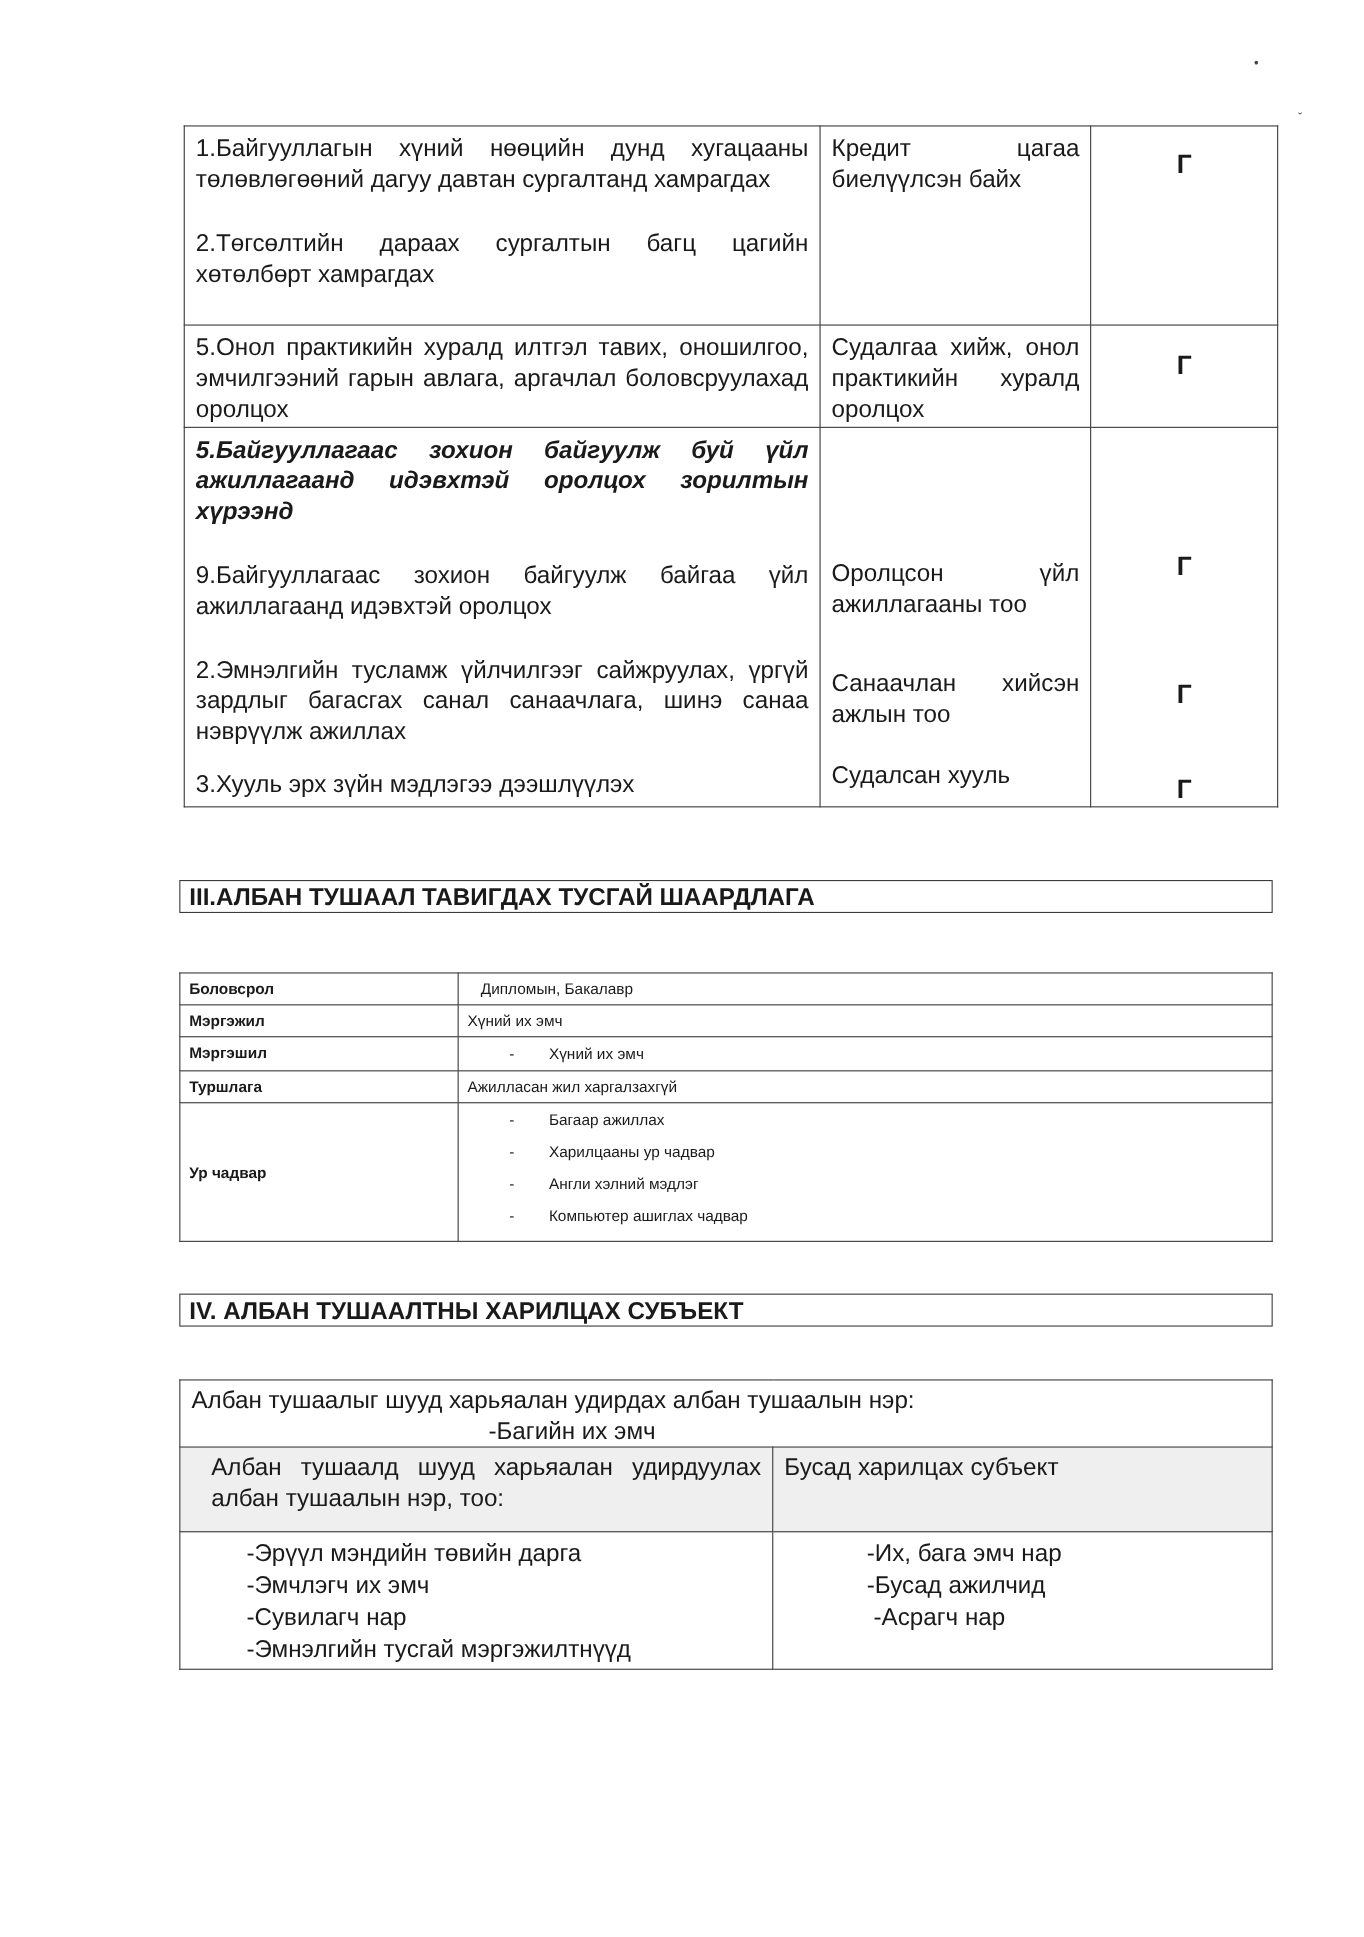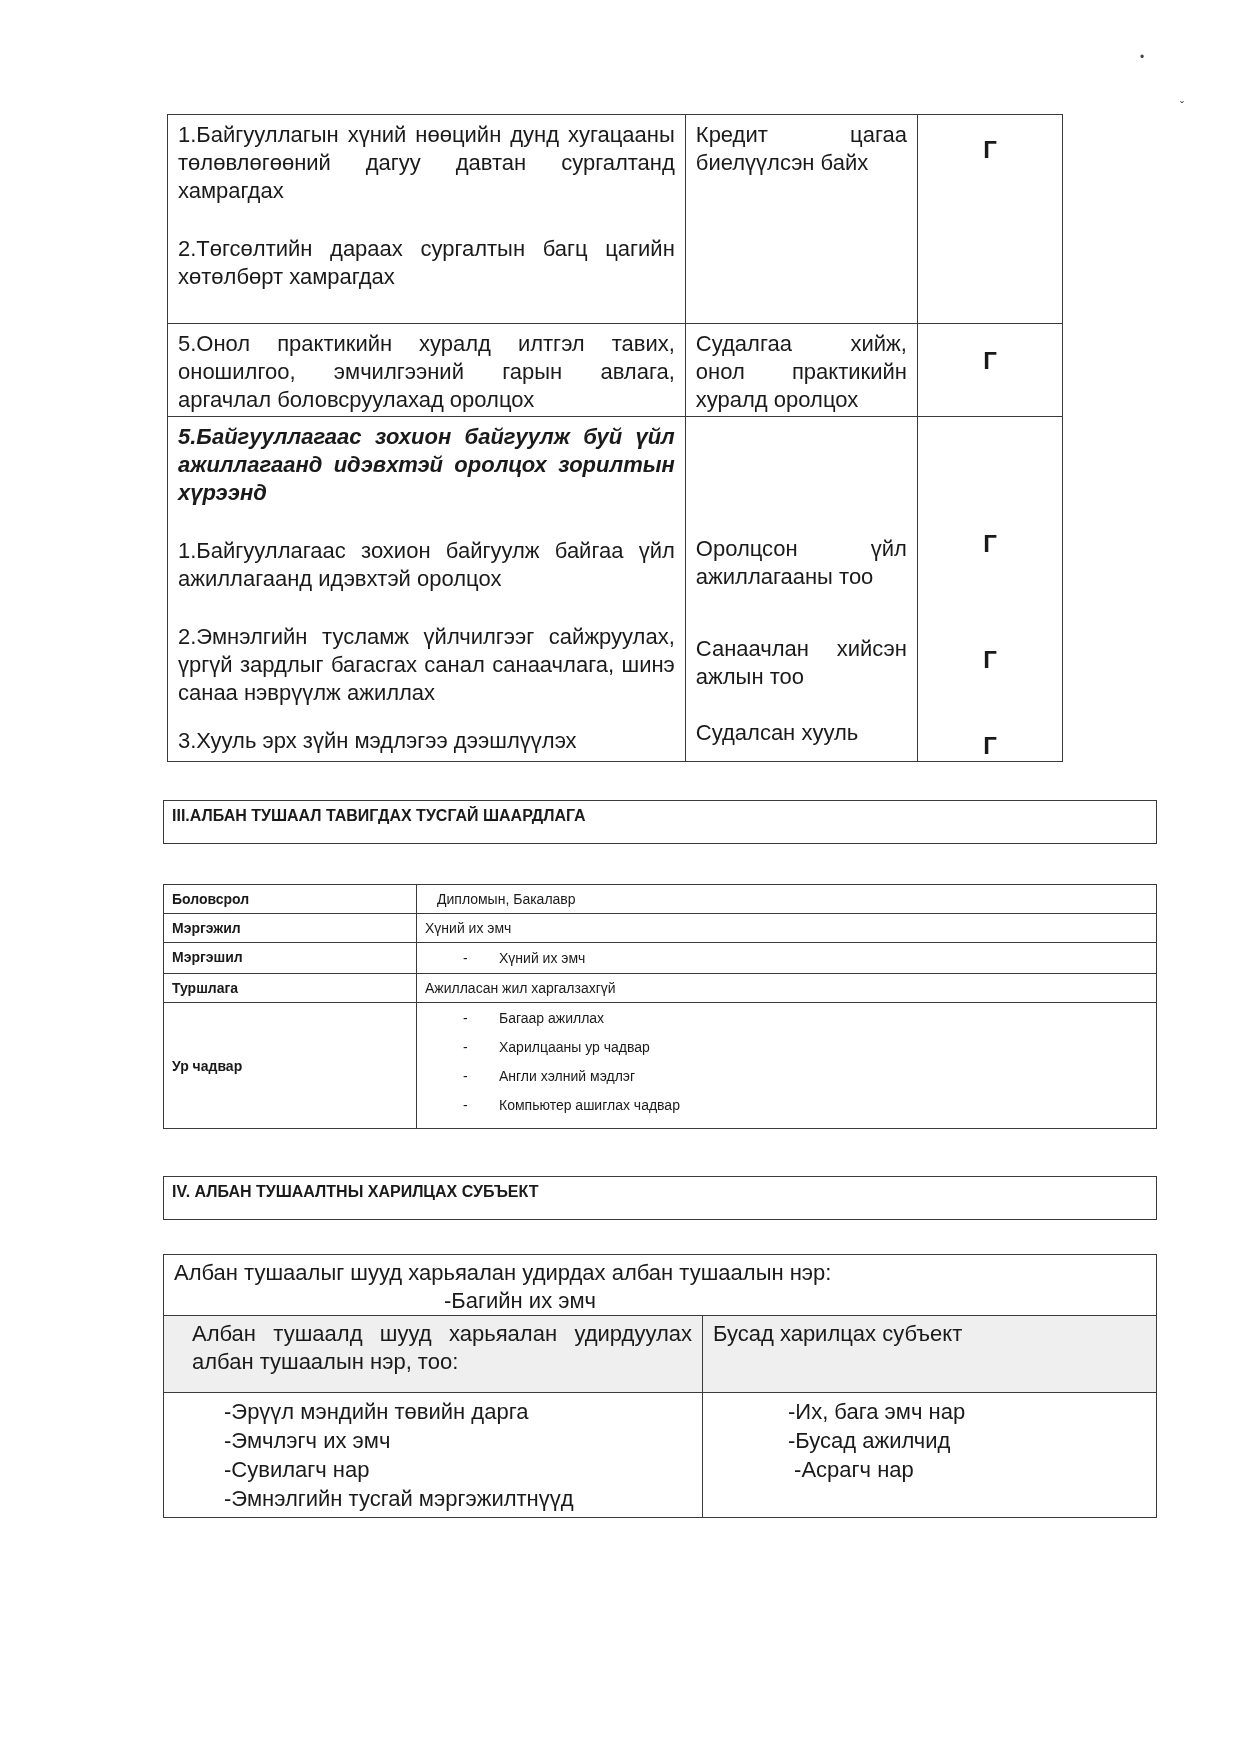--- a/index.html
+++ b/index.html
@@ -6,33 +6,33 @@
   body {
     width: 1240px; height: 1761px; background: #ffffff; position: relative;
     font-family: "Liberation Sans", sans-serif; color: #1a1a1a; overflow: hidden;
   }
   .mark { position: absolute; color: #444; font-size: 12px; }
   .abs { position: absolute; }
   table { border-collapse: collapse; }
   td { border: 1.5px solid #3a3a3a; vertical-align: top; }
 
   
-  #t1 { left: 167px; top: 114px; width: 896px; }
+  #t1 { left: 167px; top: 114px; width: 995px; }
   #t1 td { font-size: 22px; line-height: 28px; }
   #t1 .c1 { width: 560px; padding: 6px 10px 2px 10px; text-align: justify; }
   #t1 .c2 { width: 226px; padding: 6px 10px 2px 10px; text-align: justify; }
   #t1 .c3 { width: 168px; text-align: center; font-weight: bold; font-size: 24px; }
   .item { margin: 0; }
   .gap { height: 30px; }
   .subtitle { font-weight: bold; font-style: italic; margin: 0; }
   .grade { display: block; }
 
   
-  .sec { border: 1.5px solid #3a3a3a; font-weight: bold; font-size: 16px;
-         padding: 2px 8px; box-sizing: border-box; height: 44px; line-height: 26px; }
+  .sec { border: 1.5px solid #3a3a3a; font-weight: bold; font-size: 22px;
+         padding: 2px 8px; box-sizing: border-box; height: 30px; line-height: 26px; }
   #sec3 { left: 163px; top: 800px; width: 994px; }
   #sec4 { left: 163px; top: 1176px; width: 994px; }
 
   
   #t3 { left: 163px; top: 884px; width: 994px; }
   #t3 td { font-size: 14px; line-height: 27px; padding: 1px 8px 0 8px; }
   #t3 .k { width: 236px; font-weight: bold; }
   #t3 .k.mid { vertical-align: middle; }
   .dash-list { list-style: none; margin: 0; padding: 0 0 0 38px; }
   .dash-list li { position: relative; padding-left: 36px; line-height: 29px; }
@@ -76,21 +76,21 @@
     </td>
     <td class="c2" style="border-top:none">Судалгаа хийж, онол практикийн хуралд оролцох</td>
     <td class="c3" style="border-top:none">
           <span class="grade" style="padding-top:22px">Г</span>
         </td>
   </tr>
   <tr>
     <td class="c1">
       <p class="subtitle">5.Байгууллагаас зохион байгуулж буй үйл ажиллагаанд идэвхтэй оролцох зорилтын хүрээнд</p>
       <div class="gap"></div>
-      <p class="item">1.Байгууллагаас зохион байгуулж байгаа үйл ажиллагаанд идэвхтэй оролцох</p>
+      <p class="item">9.Байгууллагаас зохион байгуулж байгаа үйл ажиллагаанд идэвхтэй оролцох</p>
       <div class="gap"></div>
       <p class="item">2.Эмнэлгийн тусламж үйлчилгээг сайжруулах, үргүй зардлыг багасгах санал санаачлага, шинэ санаа нэврүүлж ажиллах</p>
       <div style="height:20px"></div>
       <p class="item">3.Хууль эрх зүйн  мэдлэгээ  дээшлүүлэх</p>
     </td>
     <td class="c2">
       <div style="height:112px"></div>
       <p class="item">Оролцсон үйл ажиллагааны тоо</p>
       <div style="height:44px"></div>
       <p class="item">Санаачлан хийсэн ажлын тоо</p>

